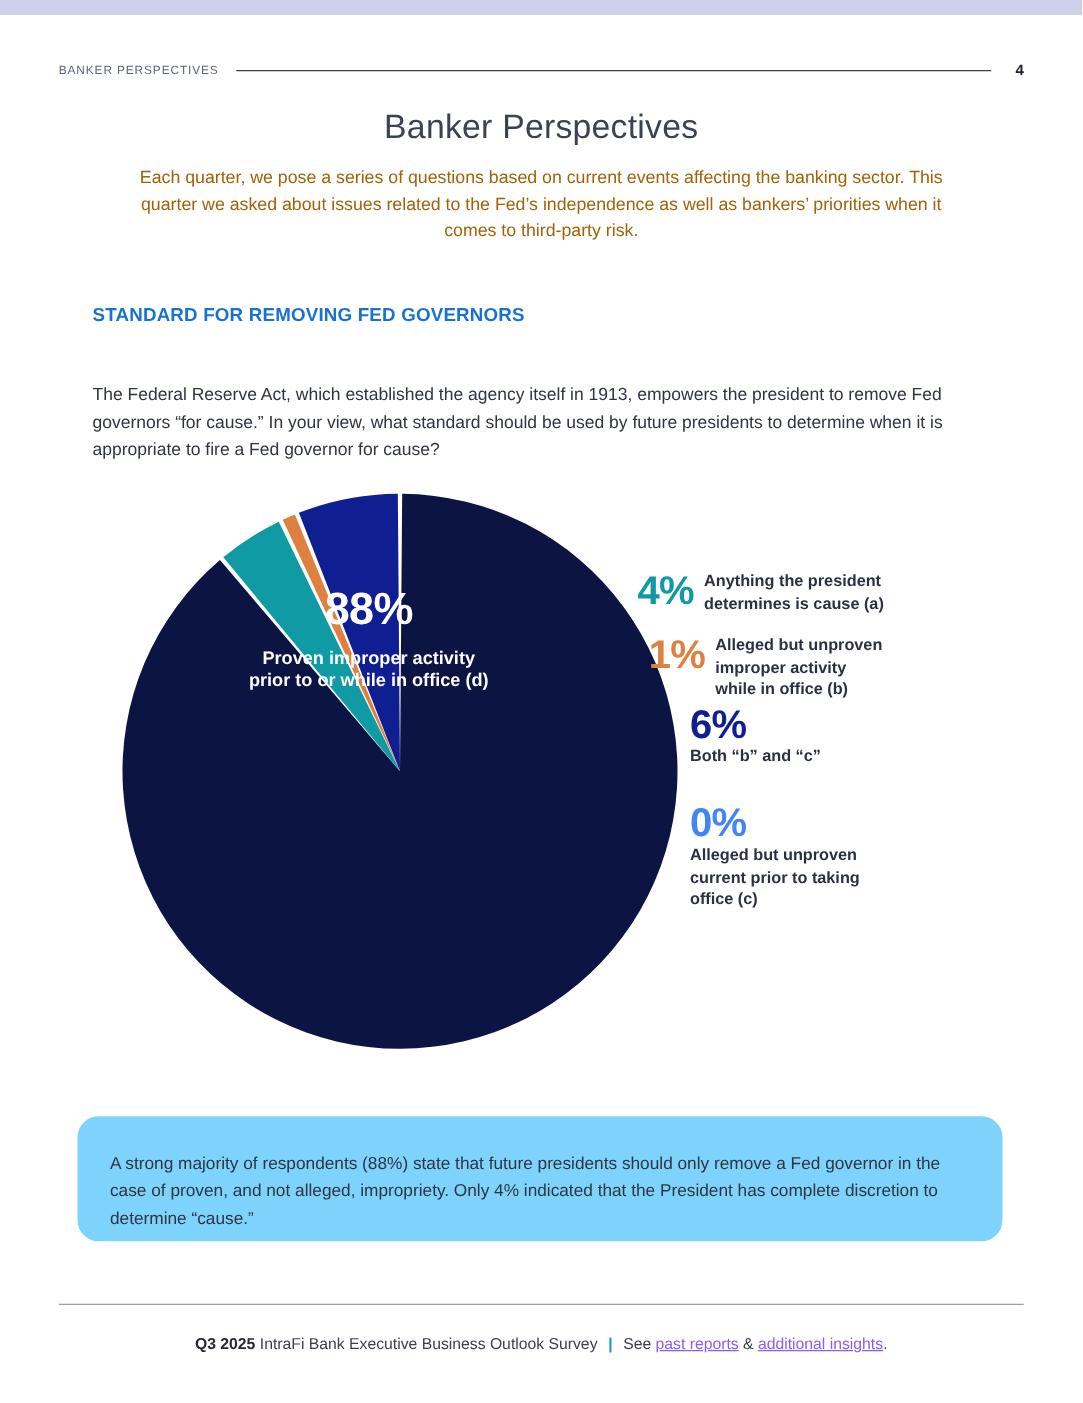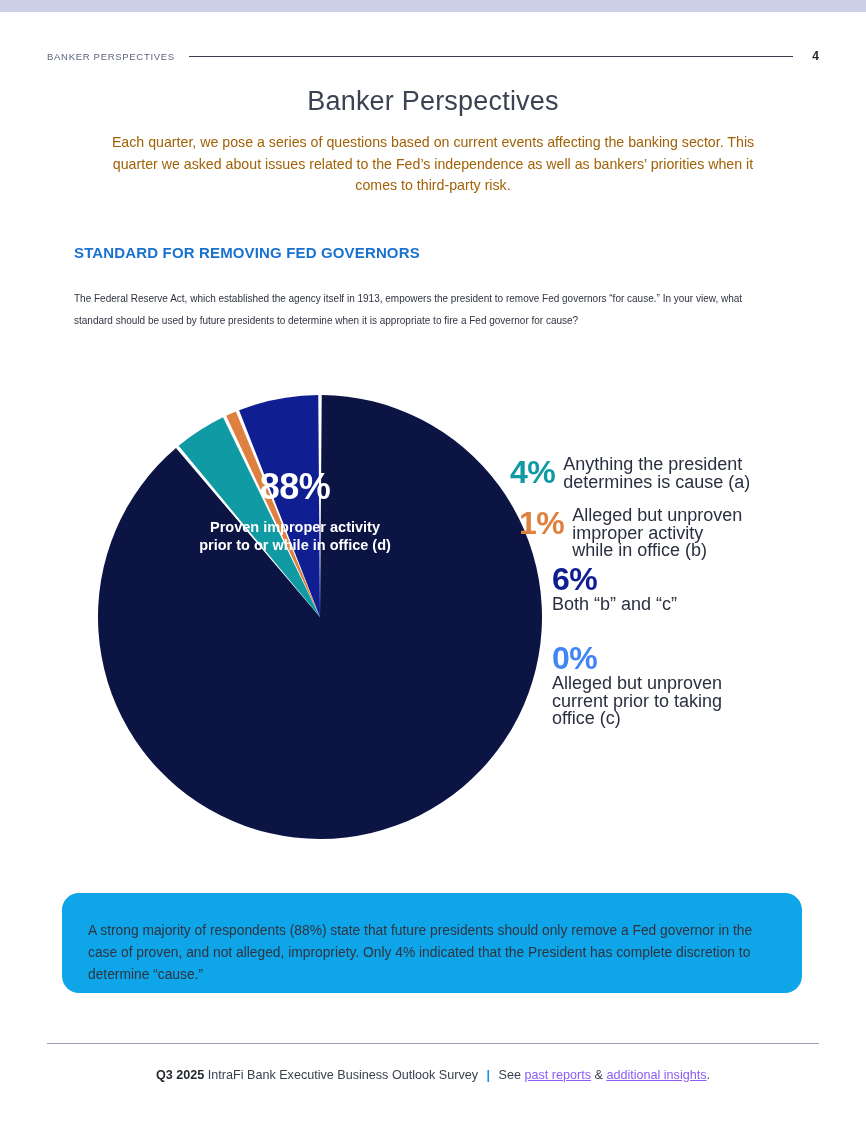--- a/index.html
+++ b/index.html
@@ -89,23 +89,23 @@
     left: 74px;
     top: 244px;
     font-size: 15px;
     font-weight: 700;
     letter-spacing: 0.15px;
     color: #1a72d0;
   }
   .question {
     position: absolute;
     left: 74px;
-    top: 288px;
+    top: 304px;
     width: 690px;
-    font-size: 10px;
+    font-size: 14px;
     line-height: 22px;
     color: #2f3440;
   }
 
   
   .chart-area {
     position: absolute;
     left: 60px;
     top: 380px;
     width: 760px;
@@ -146,43 +146,43 @@
     gap: 8px;
   }
   .callout-pct {
     font-size: 32px;
     font-weight: 700;
     line-height: 32px;
     letter-spacing: -0.5px;
     white-space: nowrap;
   }
   .callout-desc {
-    font-size: 18px;
+    font-size: 13px;
     line-height: 17.5px;
     color: #2b3040;
-    font-weight: 400;
+    font-weight: 700;
   }
 
   .callout-stack .callout-pct { display: block; }
   .callout-stack .callout-desc { display: block; margin-top: 1px; }
 
   
   #callout-a { left: 450px; top: 76px; }
   #callout-b { left: 459px; top: 127px; }
   #callout-c { left: 492px; top: 262px; }
   #callout-d { left: 492px; top: 183px; }
 
   
   .summary-box {
     position: absolute;
     left: 62px;
     top: 893px;
     width: 740px;
     height: 100px;
-    background: #0ea5e9;
+    background: #7dd3fc;
     border-radius: 17px;
     box-sizing: border-box;
     padding: 27px 26px 0 26px;
   }
   .summary-text {
     font-size: 13.8px;
     line-height: 22px;
     color: #2f3440;
   }
 

